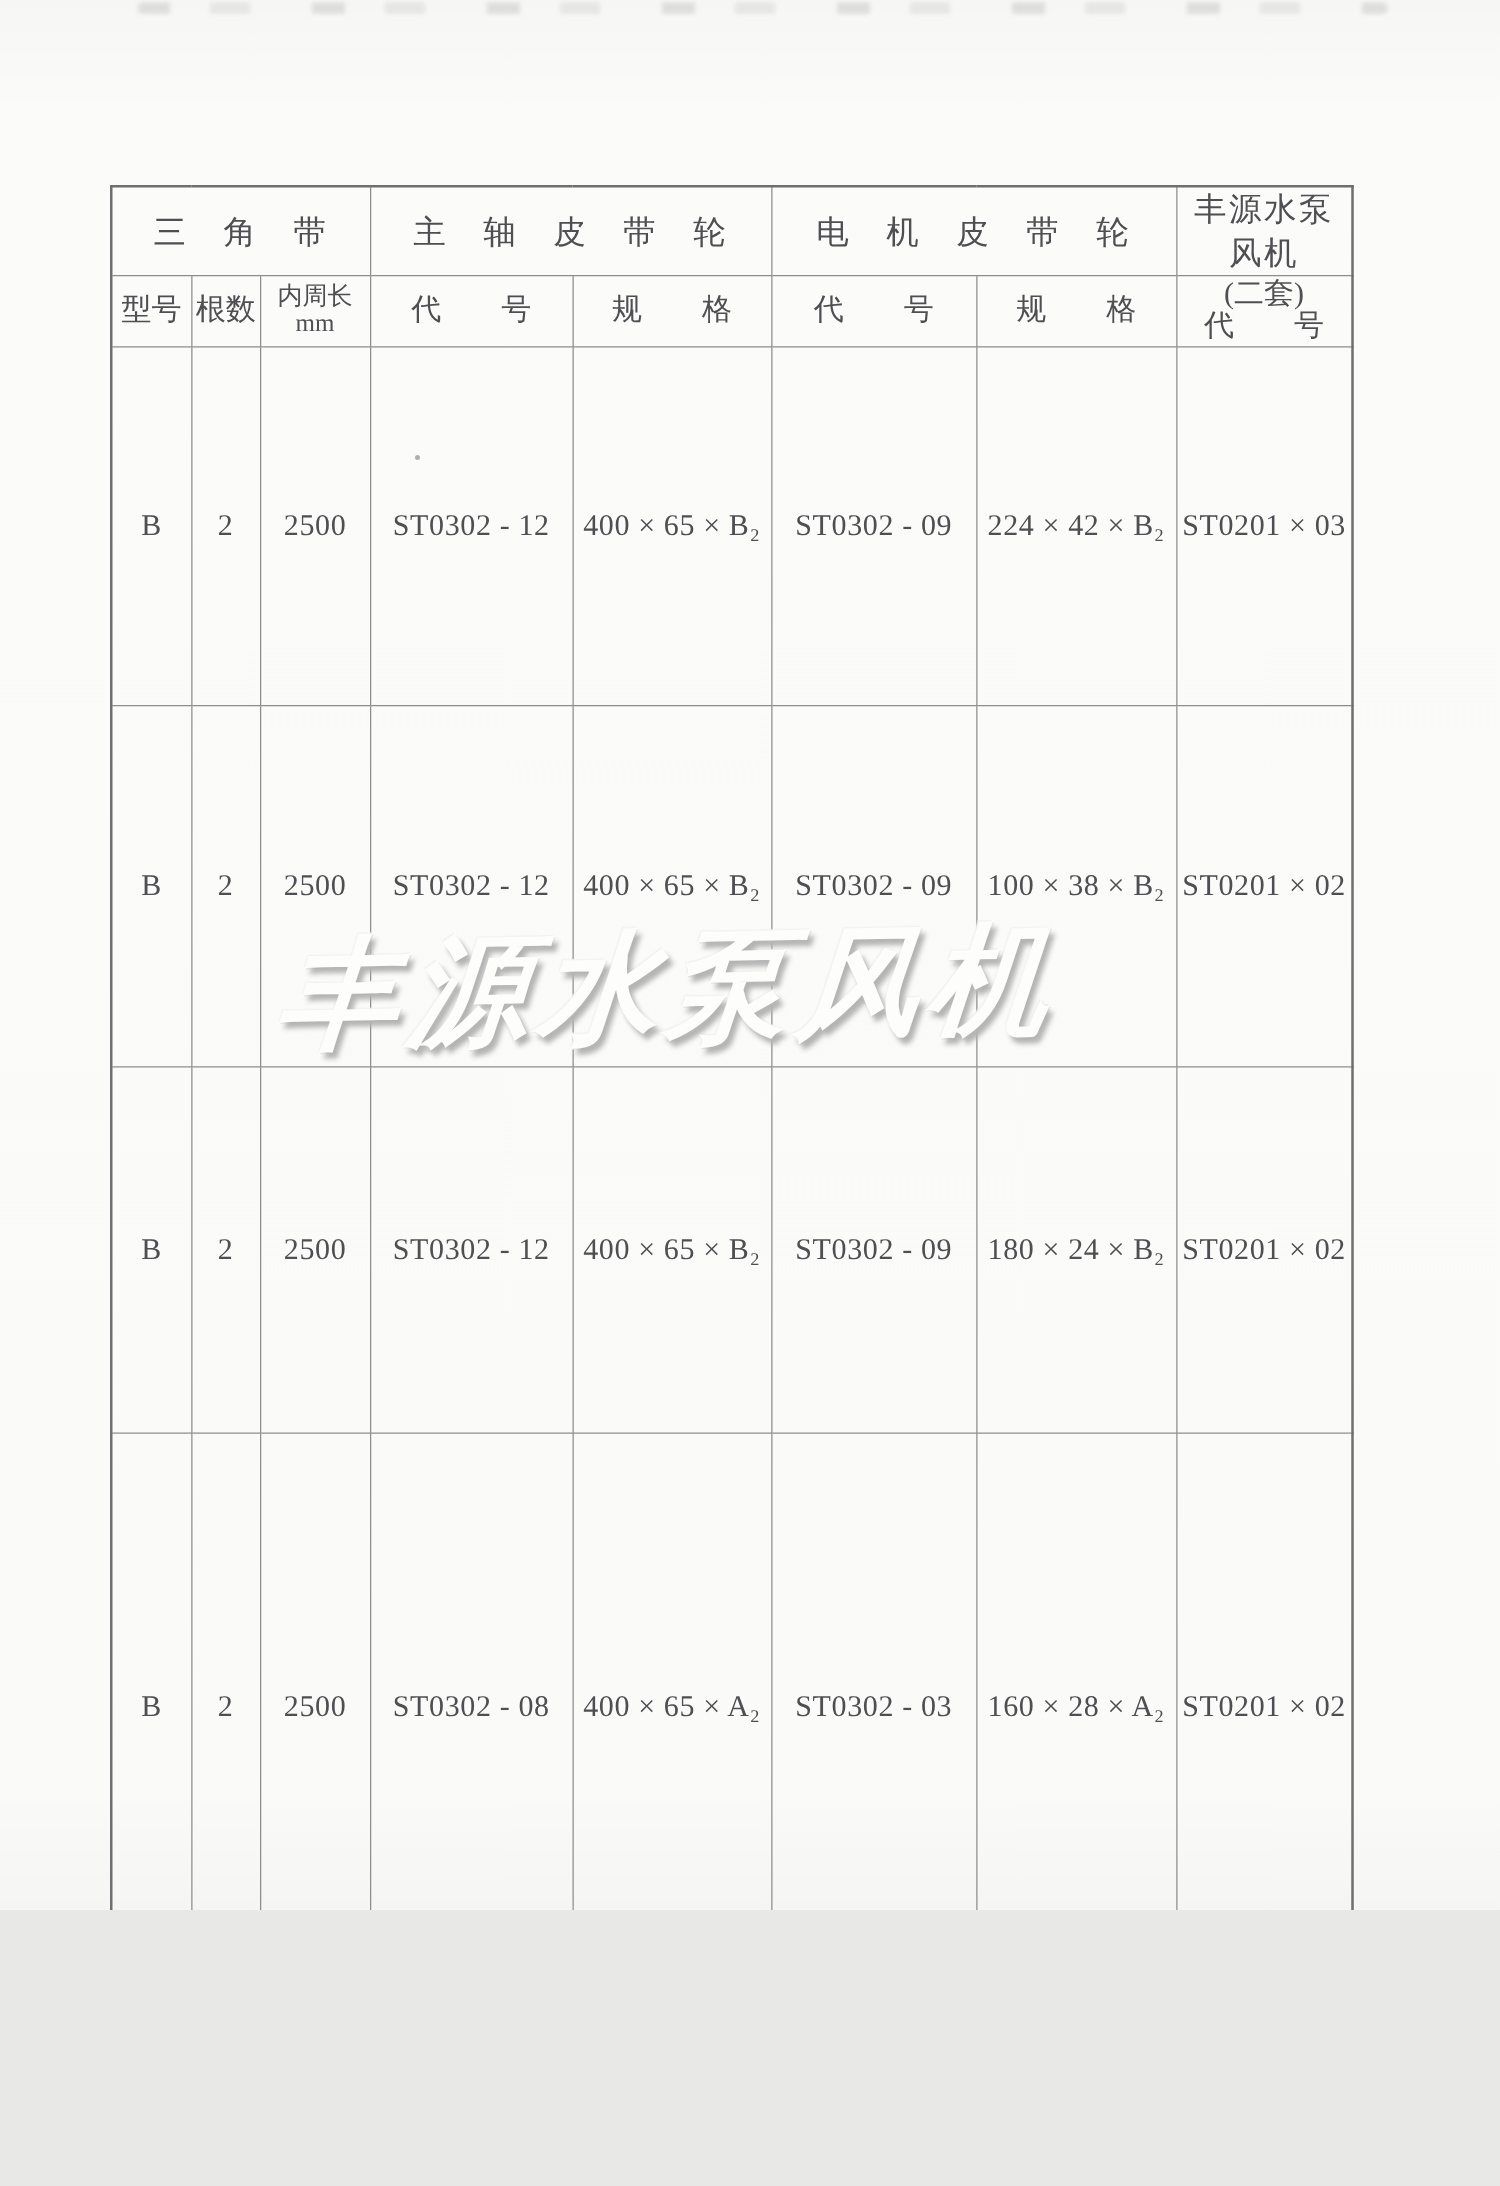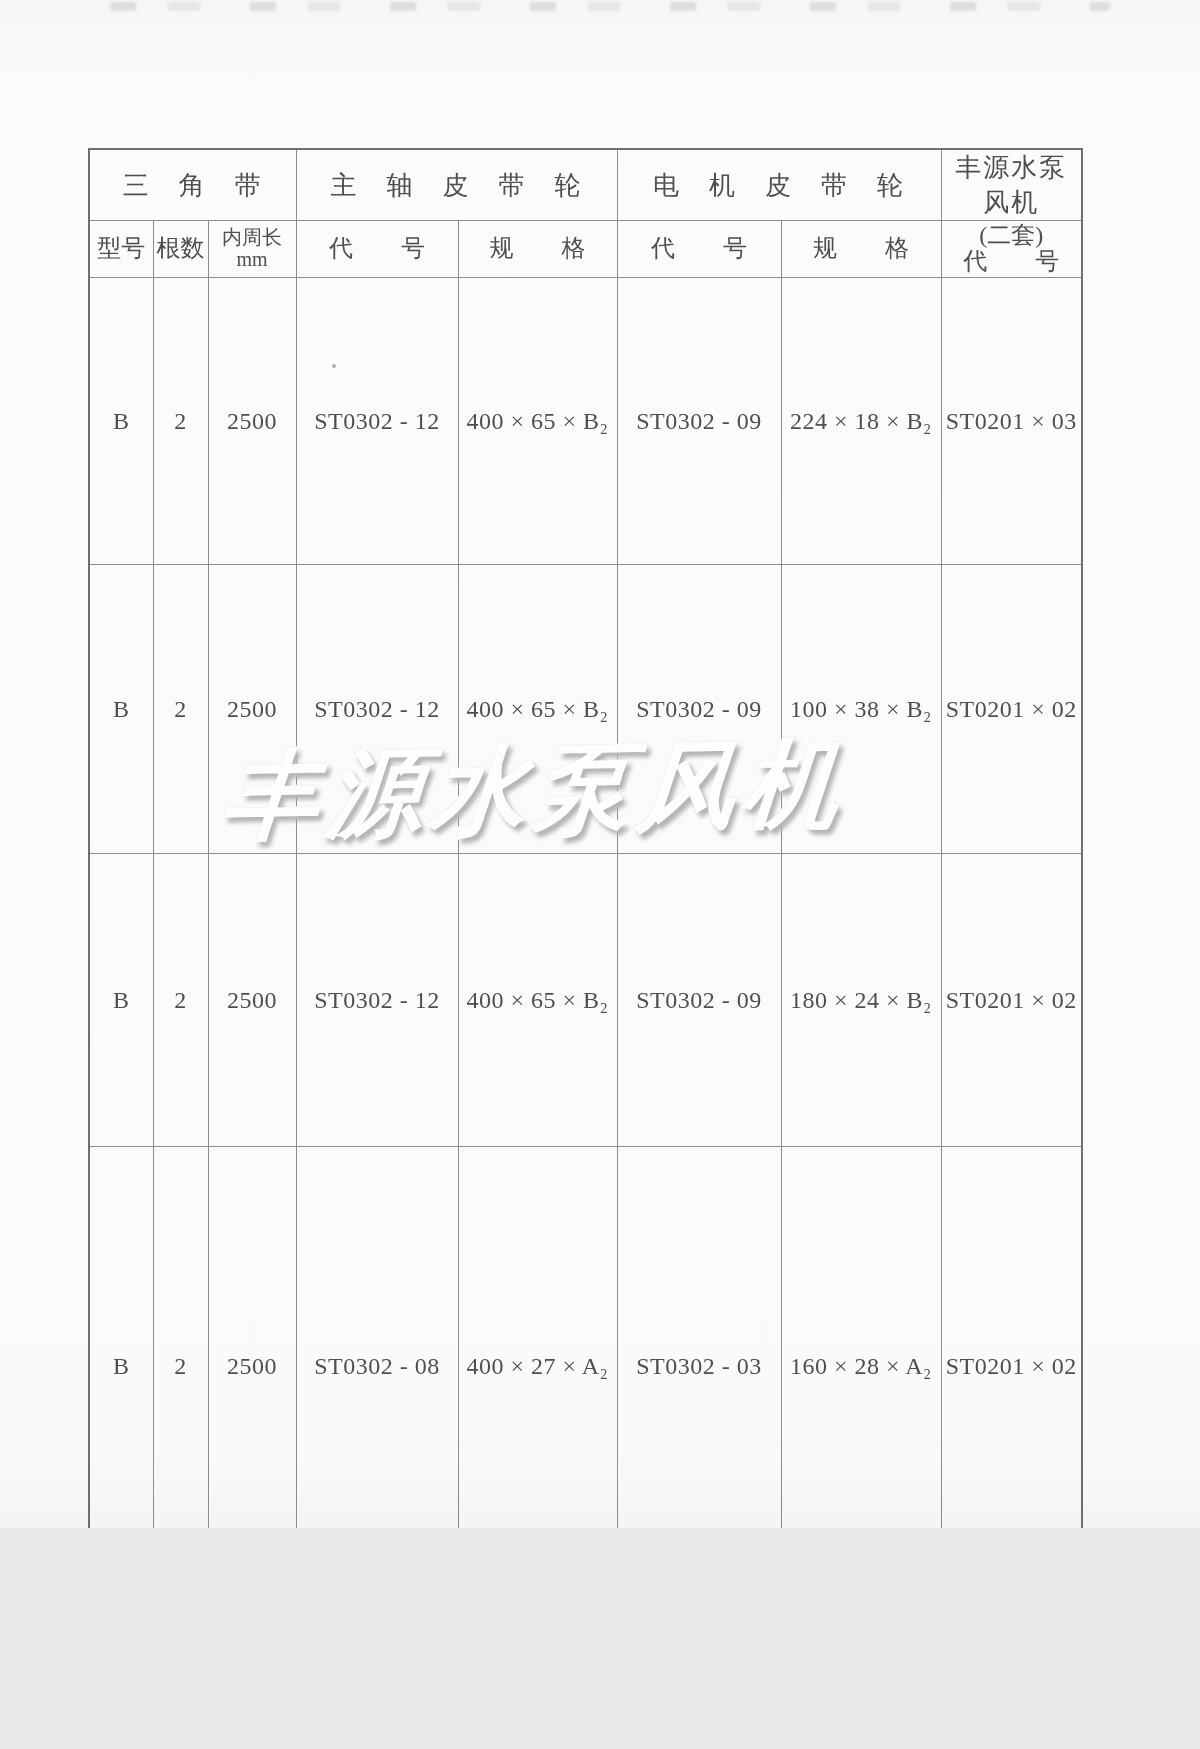--- a/index.html
+++ b/index.html
@@ -119,21 +119,21 @@
 代　　号</th>
       </tr>
 
       <tr class="data-row r0">
         <td>B</td>
         <td>2</td>
         <td>2500</td>
         <td>ST0302 - 12</td>
         <td>400 × 65 × B₂</td>
         <td>ST0302 - 09</td>
-        <td>224 × 18 × B₂</td>
+        <td>224 × 42 × B₂</td>
         <td>ST0201 × 03</td>
       </tr>
       <tr class="data-row r1">
         <td>B</td>
         <td>2</td>
         <td>2500</td>
         <td>ST0302 - 12</td>
         <td>400 × 65 × B₂</td>
         <td>ST0302 - 09</td>
         <td>100 × 38 × B₂</td>
@@ -147,21 +147,21 @@
         <td>400 × 65 × B₂</td>
         <td>ST0302 - 09</td>
         <td>180 × 24 × B₂</td>
         <td>ST0201 × 02</td>
       </tr>
       <tr class="data-row r3">
         <td>B</td>
         <td>2</td>
         <td>2500</td>
         <td>ST0302 - 08</td>
-        <td>400 × 27 × A₂</td>
+        <td>400 × 65 × A₂</td>
         <td>ST0302 - 03</td>
         <td>160 × 28 × A₂</td>
         <td>ST0201 × 02</td>
       </tr>
     </tbody>
   </table>
 
   <div class="watermark">丰源水泵风机</div>
 
   <div class="page-number">— 33 —</div>

